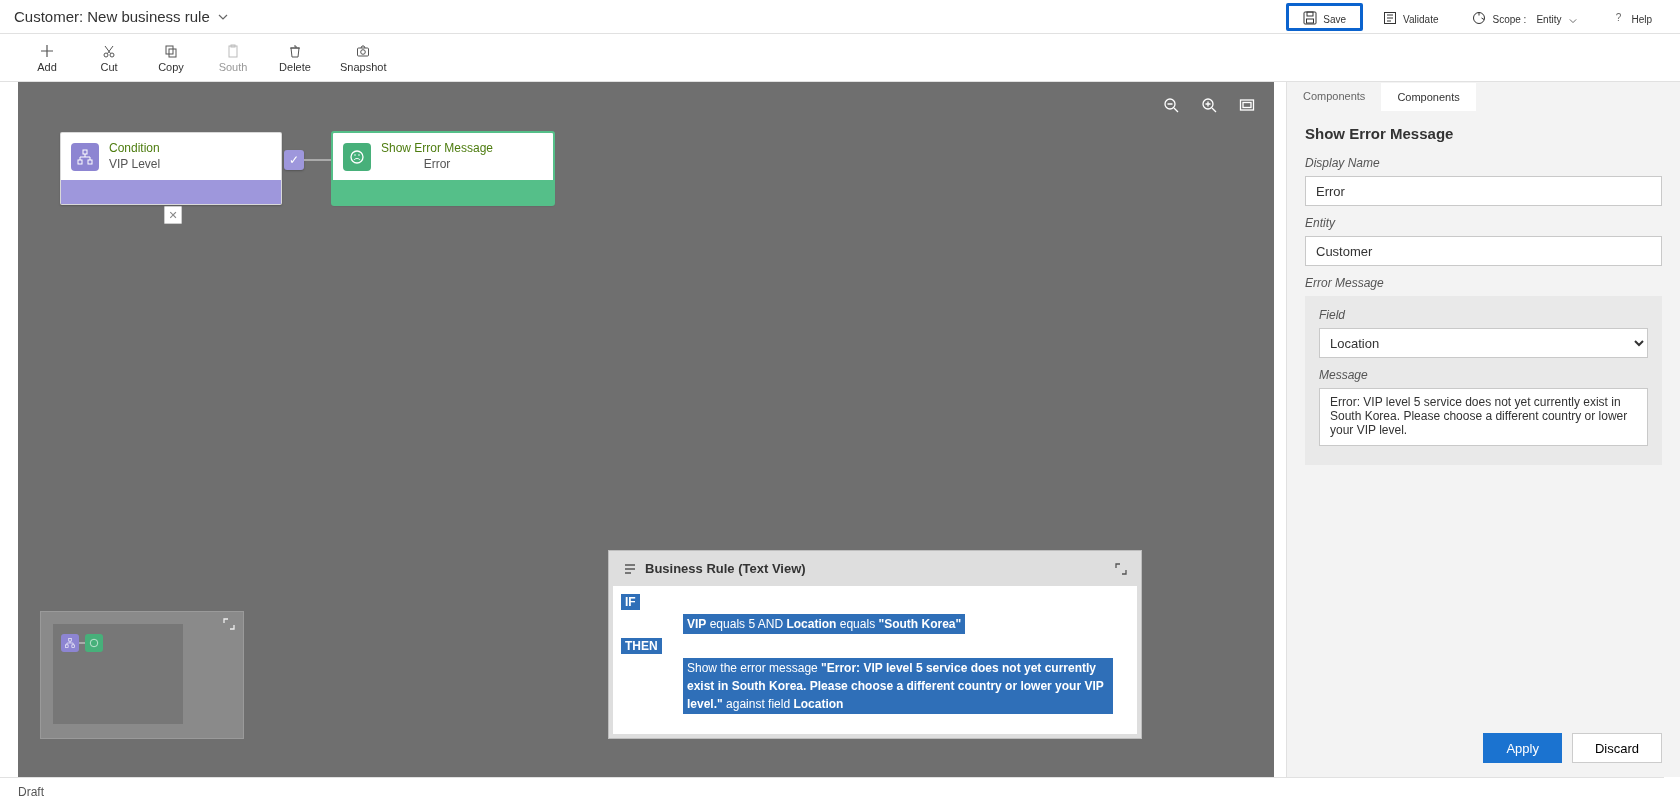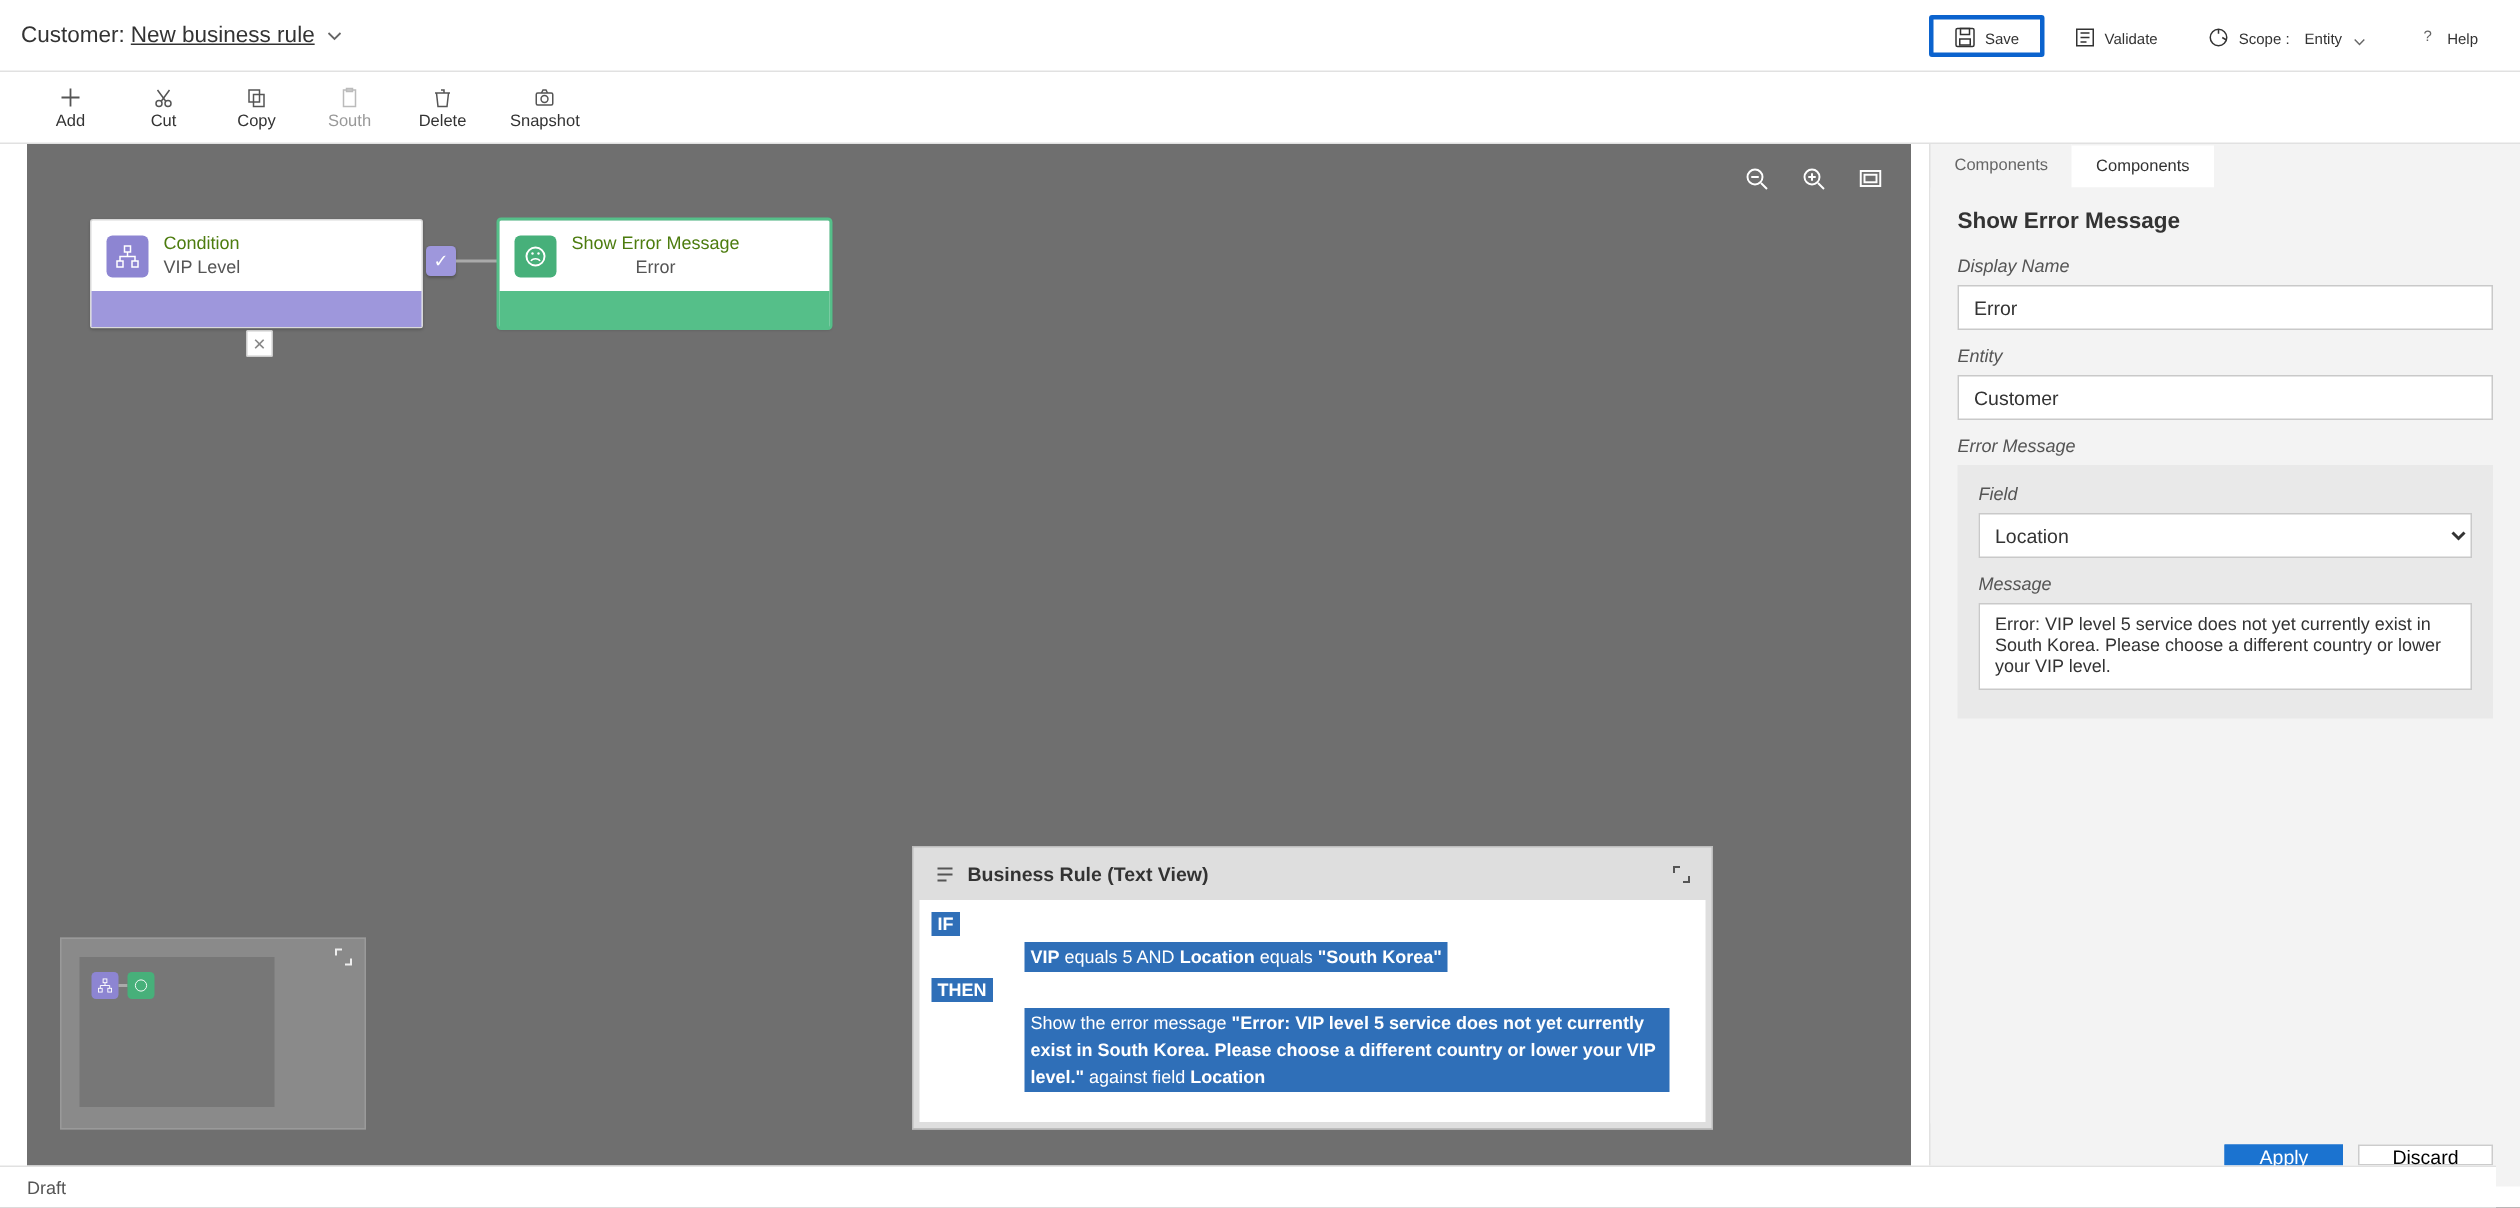--- a/index.html
+++ b/index.html
@@ -1,22 +1,22 @@
 <!DOCTYPE html>
 <html><head>
 <meta charset="utf-8">
 <style>
 * { box-sizing: border-box; margin: 0; padding: 0; font-family: "Segoe UI", Arial, sans-serif; }
 body { width: 1680px; height: 805px; background: #fff; overflow: hidden; font-size: 13px; color: #333; }
 
 
-.header { height: 48px; display: flex; align-items: center; justify-content: space-between; padding: 0 14px; border-bottom: 1px solid #e1e1e1; }
+.header { height: 34px; display: flex; align-items: center; justify-content: space-between; padding: 0 14px; border-bottom: 1px solid #e1e1e1; }
 .header-left { display: flex; align-items: center; gap: 4px; font-size: 15px; }
 .header-left .title-entity { font-weight: 400; }
-.header-left .title-name { font-weight: 400; text-decoration: underline; }
+.header-left .title-name { font-weight: 400; }
 .chev { margin-left: 4px; color: #666; }
 .header-right { display: flex; align-items: center; gap: 6px; }
 .hdr-btn { display: flex; align-items: flex-end; gap: 6px; padding: 4px 12px; height: 28px; font-size: 10px; color: #333; cursor: pointer; border: 2px solid transparent; }
 .hdr-btn.save-highlight { border: 3px solid #0b63ce; border-radius: 2px; padding: 3px 14px; }
 .hdr-icon { width: 14px; height: 14px; display: inline-flex; align-items: center; justify-content: center; }
 
 
 .ribbon { height: 48px; display: flex; align-items: center; gap: 28px; padding: 0 30px; border-bottom: 1px solid #e1e1e1; }
 .ribbon-btn { display: flex; flex-direction: column; align-items: center; gap: 2px; cursor: pointer; font-size: 11px; color: #333; min-width: 34px; }
 .ribbon-btn.disabled { color: #999; }
@@ -68,21 +68,21 @@
 .tab { padding: 8px 16px; font-size:11px; color:#666; cursor:pointer; }
 .tab.active { background:#fff; color:#333; border-top:1px solid #f3f3f3; }
 .panel { background:#f3f3f3; padding: 14px 18px 10px 18px; flex:1; overflow:auto; }
 .panel h3 { font-size:15px; font-weight:600; margin-bottom:14px; color:#333; }
 .field-lbl { font-size:12px; color:#555; margin-bottom:6px; margin-top:10px; display:block;font-style:italic; }
 .inp { width:100%; height:30px; border:1px solid #c9c9c9; background:#fff; padding:0 10px; font-size:13px; color:#333; }
 .sel { width:100%; height:30px; border:1px solid #c9c9c9; background:#fff; padding:0 6px; font-size:13px; color:#333; }
 .ta { width:100%; height:58px; border:1px solid #c9c9c9; background:#fff; padding:6px 10px; font-size:12px; color:#333; resize:none; }
 .subgroup { background:#e9e9e9; padding: 12px 14px 16px 14px; margin-top:6px; }
 .panel-actions { padding: 14px 18px; display:flex; justify-content:flex-end; gap:10px; }
-.btn { height:14px; padding: 0 22px; font-size:13px; border:1px solid #ccc; background:#fff; cursor:pointer; }
+.btn { height:30px; padding: 0 22px; font-size:13px; border:1px solid #ccc; background:#fff; cursor:pointer; }
 .btn.primary { background:#1b73d0; color:#fff; border-color:#1b73d0; }
 
 
 .status { position:absolute; bottom:0; left:0; right:16px; height:28px; border-top:1px solid #e1e1e1; padding:0 18px; display:flex; align-items:center; font-size:12px; color:#555; background:#fff;}
 
 svg { display:block; }
 </style>
 </head>
 <body>
 

